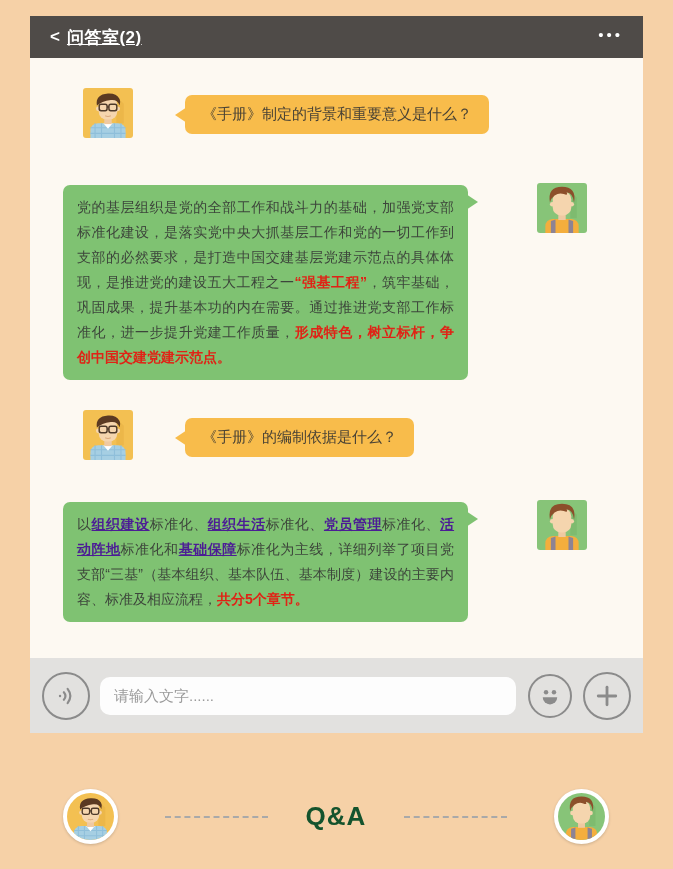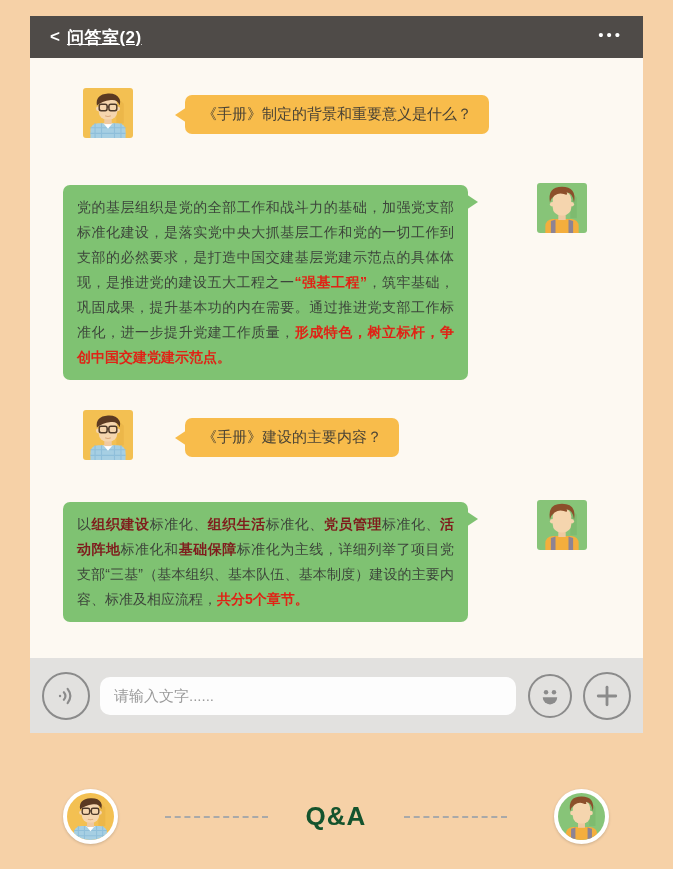--- a/index.html
+++ b/index.html
@@ -24,21 +24,21 @@
   .bubble { position:absolute; border-radius:7px; font-size:14px; }
   .bubble.q { background:#f8bc4b; color:#4a4335; padding:10px 17px; font-size:15px; white-space:nowrap; }
   .bubble.q::before { content:""; position:absolute; left:-10px; top:50%; transform:translateY(-50%);
       border-top:8px solid transparent; border-bottom:8px solid transparent; border-right:12px solid #f8bc4b; }
   .bubble.a { background:#7fc272; color:#3d453b; width:405px; padding:10px 14px; line-height:25px; text-align:justify; }
   .bubble.a::after { content:""; position:absolute; right:-10px; top:9px;
       border-top:8px solid transparent; border-bottom:8px solid transparent; border-left:12px solid #7fc272; }
 
   .seg-normal { color:#3d453b; }
   .seg-red { color:#e02316; font-weight:bold; }
-  .seg-red-underline { color:#7f1d1d; font-weight:bold; }
+  .seg-red-underline { color:#4c1d95; font-weight:bold; text-decoration:underline; }
 
   
   .inputbar { height:75px; background:#e2e1df; display:flex; align-items:center; padding:4px 12px; }
   .cbtn { flex:none; border:2px solid #8b8b8b; border-radius:50%; background:transparent; display:flex; align-items:center; justify-content:center; cursor:pointer; }
   .cbtn svg { display:block; }
   .voice { width:48px; height:48px; margin-right:10px; }
   .emoji { width:44px; height:44px; margin-left:12px; }
   .plus  { width:48px; height:48px; margin-left:11px; }
   .textfield { flex:1; height:38px; border:none; border-radius:10px; background:#fdfdfd; padding:0 14px; font-size:15px; color:#444; font-family:inherit; outline:none; }
   .textfield::placeholder { color:#9b9b9b; }
@@ -120,21 +120,21 @@
             <use href="#av-a"></use>
           </svg>
       </div>
 
       <div class="avatar-sq" style="left:53px; top:352px">
         <svg>
             <use href="#av-q"></use>
           </svg>
       </div>
       <div class="bubble q" style="left:155px; top:360px">
-        <span>《手册》建设的主要内容？</span>
+        <span>《手册》的编制依据是什么？</span>
       </div>
 
       <div class="bubble a" style="left:33px; top:444px"><span class="seg-normal">以</span><span class="seg-red-underline">组织建设</span><span class="seg-normal">标准化、</span><span class="seg-red-underline">组织生活</span><span class="seg-normal">标准化、</span><span class="seg-red-underline">党员管理</span><span class="seg-normal">标准化、</span><span class="seg-red-underline">活动阵地</span><span class="seg-normal">标准化和</span><span class="seg-red-underline">基础保障</span><span class="seg-normal">标准化为主线，详细列举了项目党支部“三基”（基本组织、基本队伍、基本制度）建设的主要内容、标准及相应流程，</span><span class="seg-red">共分5个章节。</span></div>
       <div class="avatar-sq" style="left:507px; top:442px">
         <svg>
             <use href="#av-a"></use>
           </svg>
       </div>
 
     </div>

